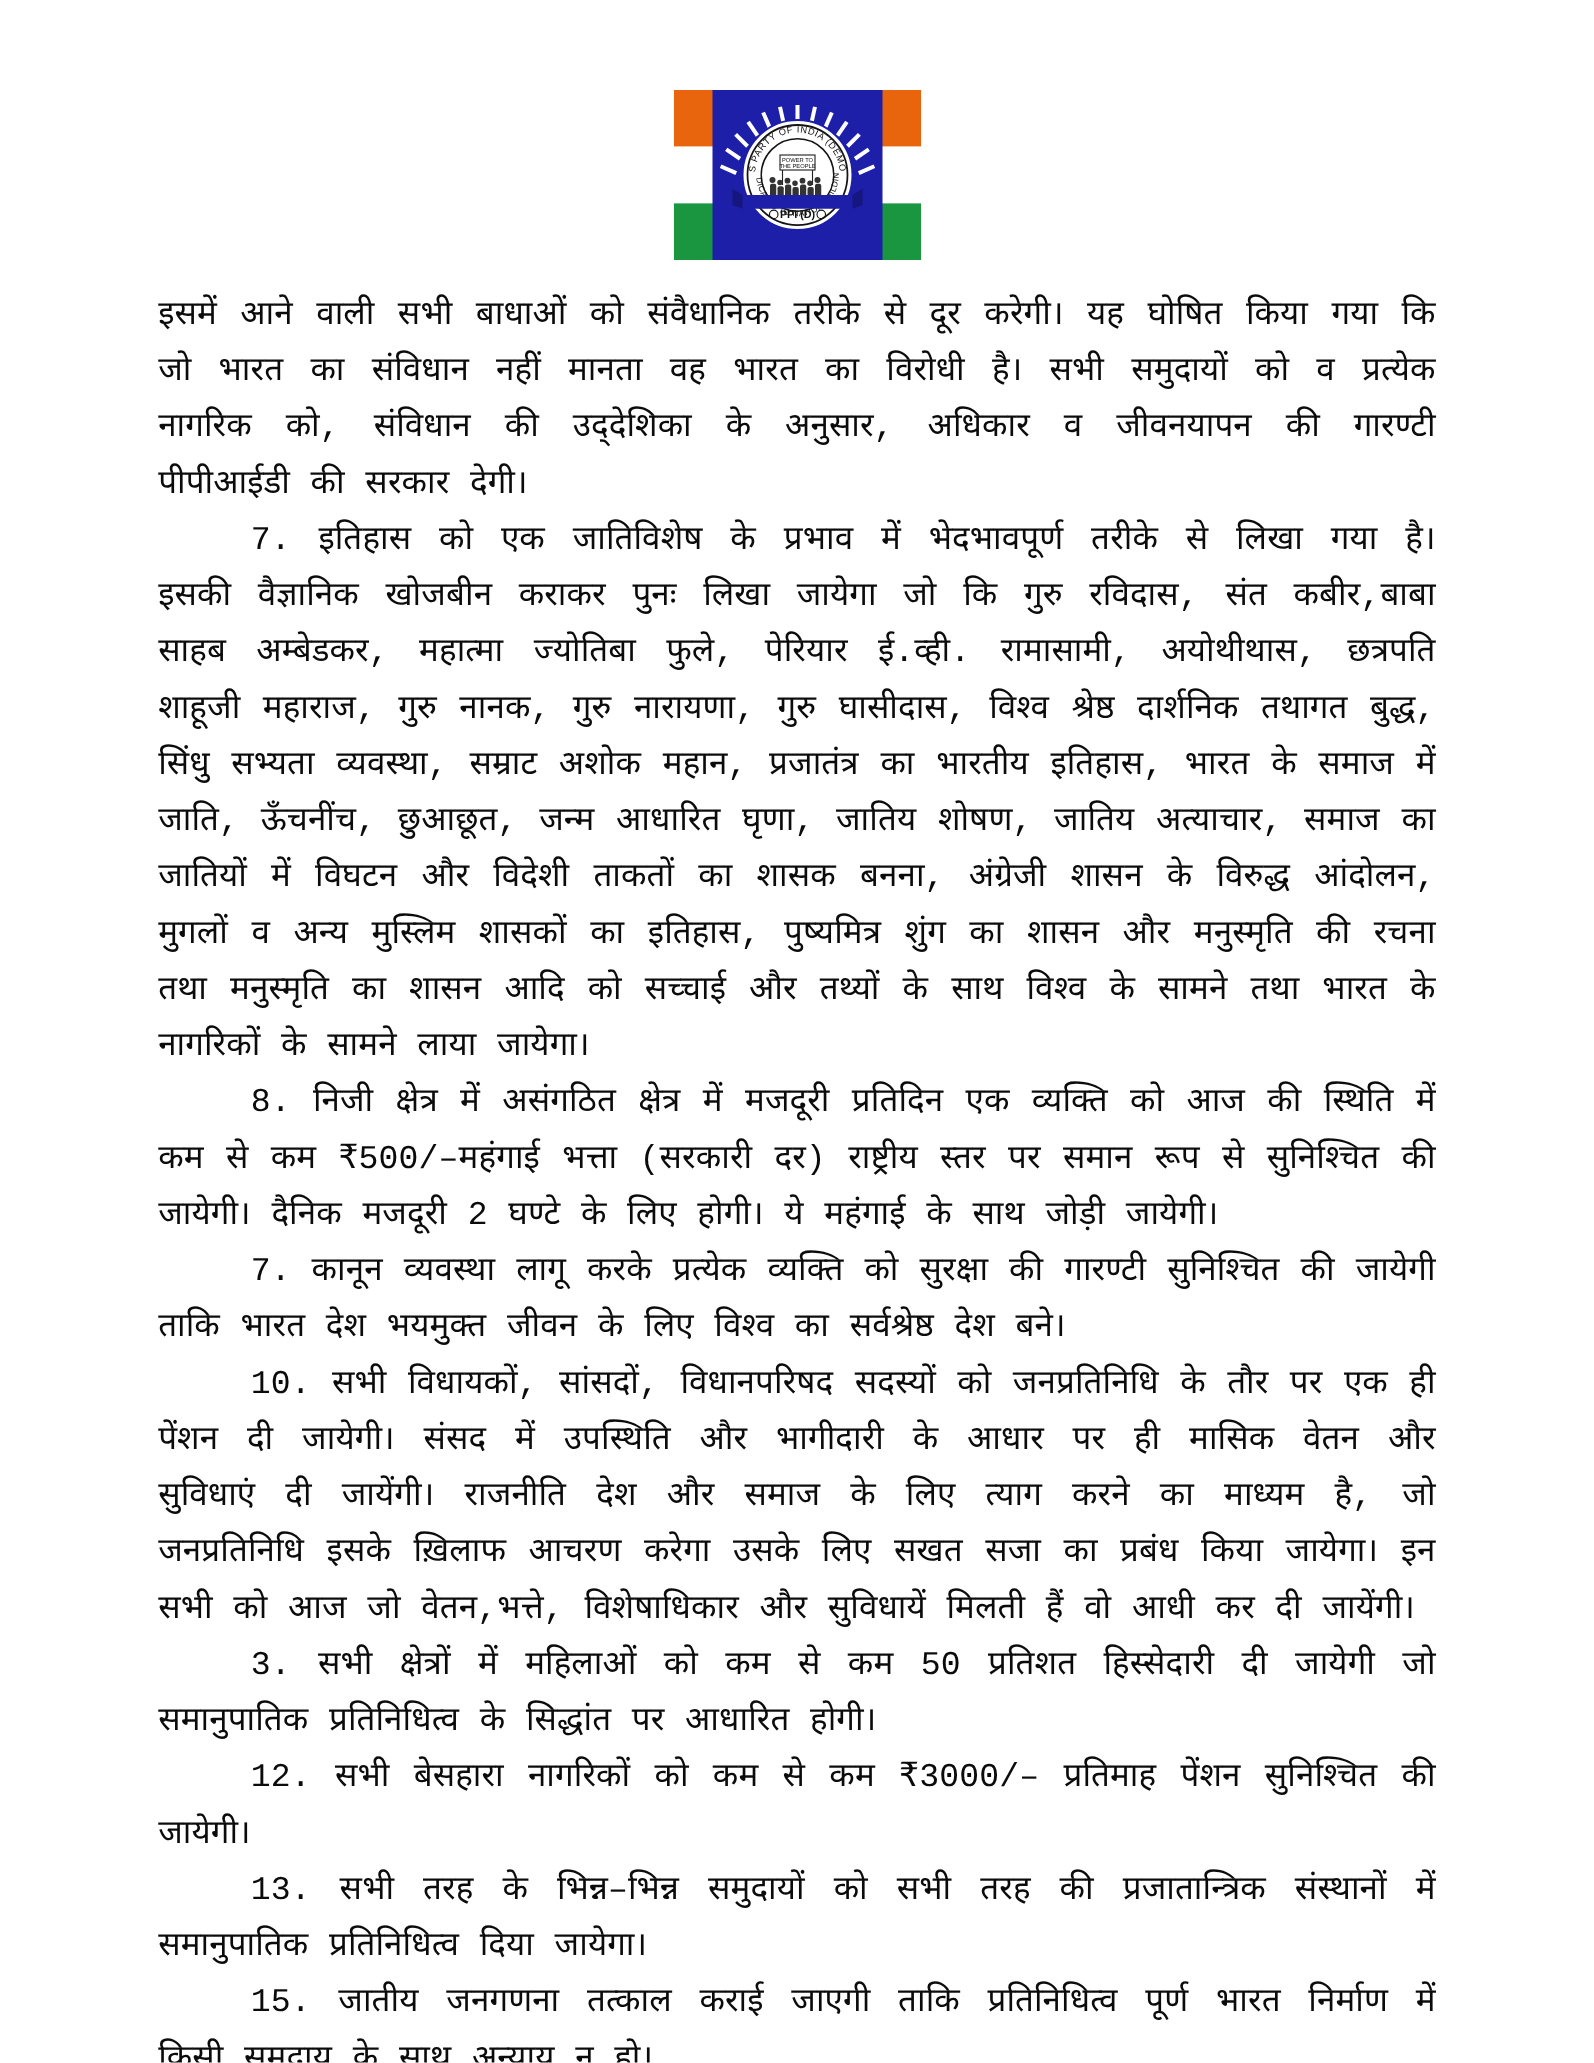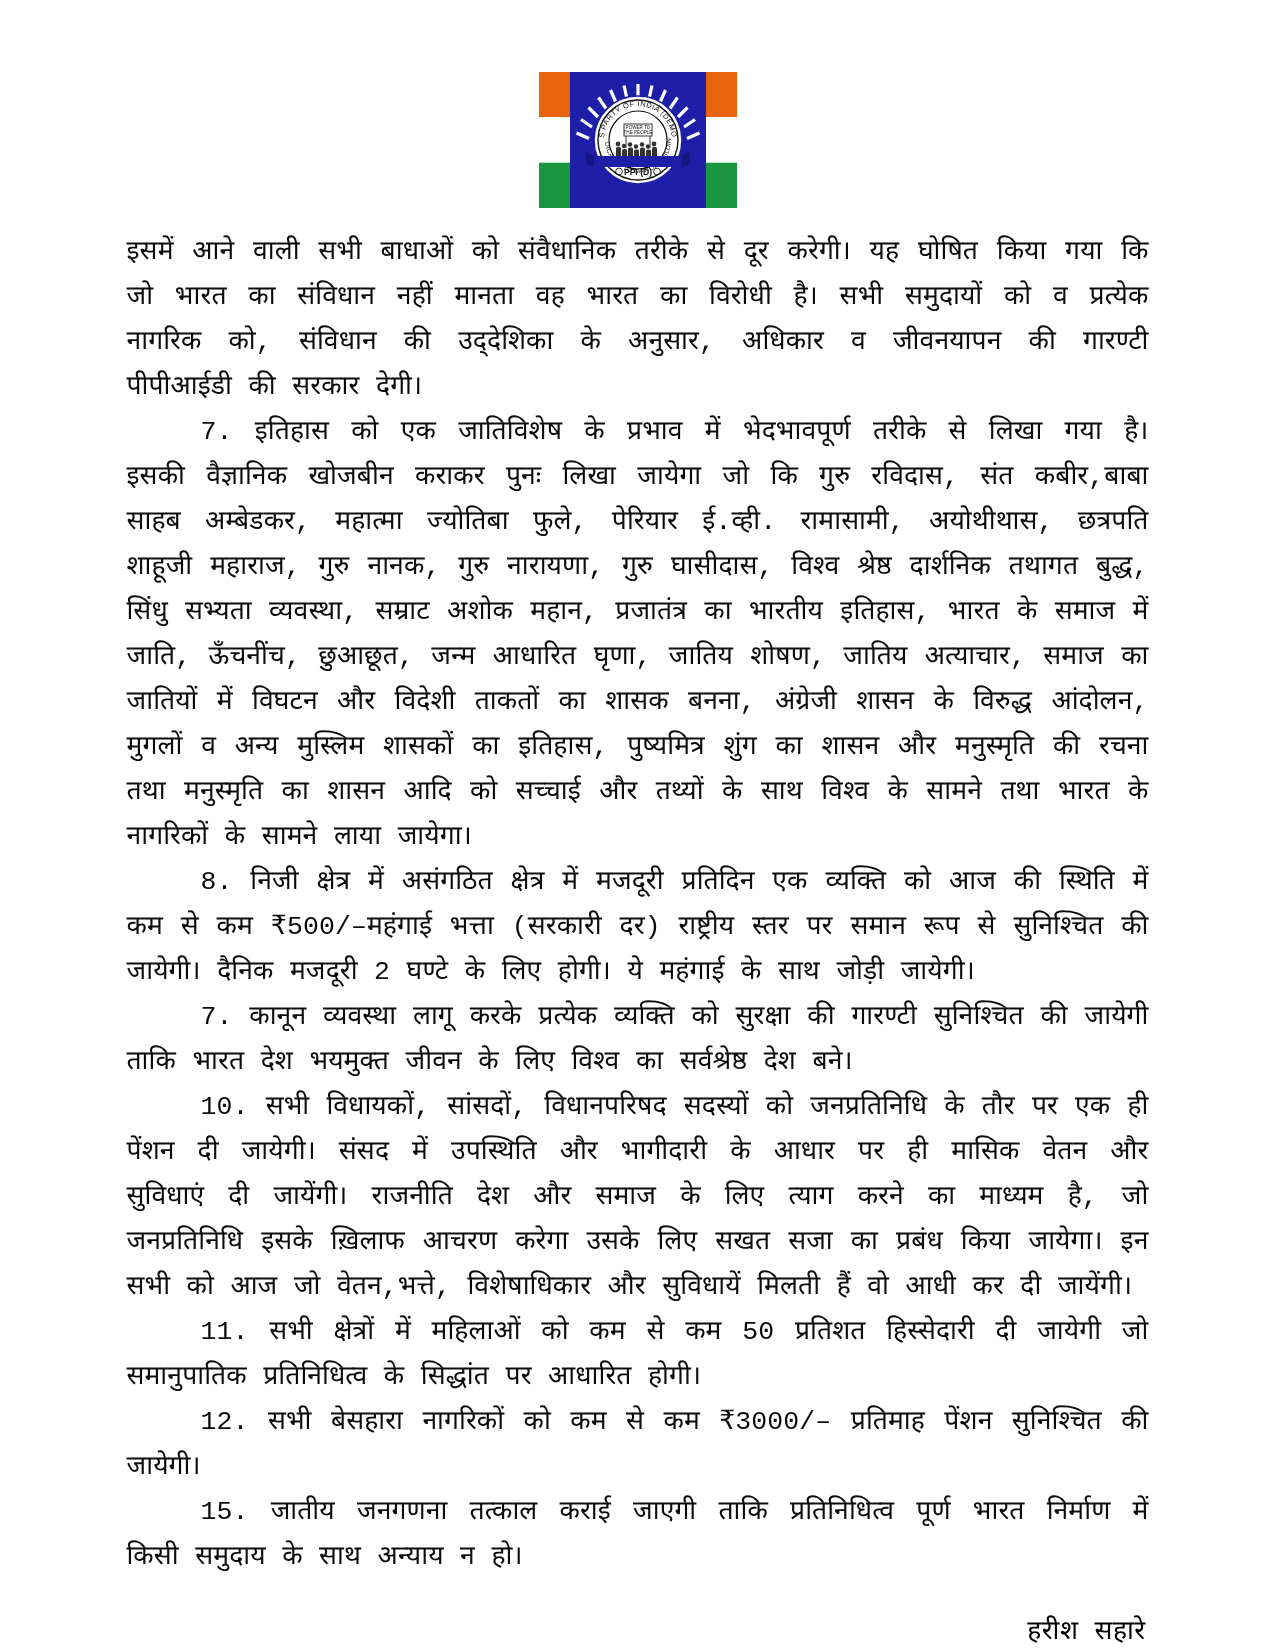--- a/index.html
+++ b/index.html
@@ -165,22 +165,23 @@
       </svg>
     </div>
   </div>
 
   <div class="body-wrap">
     <p class="para">इसमें आने वाली सभी बाधाओं को संवैधानिक तरीके से दूर करेगी। यह घोषित किया गया कि जो भारत का संविधान नहीं मानता वह भारत का विरोधी है। सभी समुदायों को व प्रत्येक नागरिक को, संविधान की उद्​देशिका के अनुसार, अधिकार व जीवनयापन की गारण्टी पीपीआईडी की सरकार देगी।</p>
     <p class="para indent">7. इतिहास को एक जातिविशेष के प्रभाव में भेदभावपूर्ण तरीके से लिखा गया है। इसकी वैज्ञानिक खोजबीन कराकर पुनः लिखा जायेगा जो कि गुरु रविदास, संत कबीर,बाबा साहब अम्बेडकर, महात्मा ज्योतिबा फुले, पेरियार ई.व्ही. रामासामी, अयोथीथास, छत्रपति शाहूजी महाराज, गुरु नानक, गुरु नारायणा, गुरु घासीदास, विश्व श्रेष्ठ दार्शनिक तथागत बुद्ध, सिंधु सभ्यता व्यवस्था, सम्राट अशोक महान, प्रजातंत्र का भारतीय इतिहास, भारत के समाज में जाति, ऊँचनींच, छुआछूत, जन्म आधारित घृणा, जातिय शोषण, जातिय अत्याचार, समाज का जातियों में विघटन और विदेशी ताकतों का शासक बनना, अंग्रेजी शासन के विरुद्ध आंदोलन, मुगलों व अन्य मुस्लिम शासकों का इतिहास, पुष्यमित्र शुंग का शासन और मनुस्मृति की रचना तथा मनुस्मृति का शासन आदि को सच्चाई और तथ्यों के साथ विश्व के सामने तथा भारत के नागरिकों के सामने लाया जायेगा।</p>
     <p class="para indent">8. निजी क्षेत्र में असंगठित क्षेत्र में मजदूरी प्रतिदिन एक व्यक्ति को आज की स्थिति में कम से कम ₹500/–महंगाई भत्ता (सरकारी दर) राष्ट्रीय स्तर पर समान रूप से सुनिश्चित की जायेगी। दैनिक मजदूरी 2 घण्टे के लिए होगी। ये महंगाई के साथ जोड़ी जायेगी।</p>
     <p class="para indent">7. कानून व्यवस्था लागू करके प्रत्येक व्यक्ति को सुरक्षा की गारण्टी सुनिश्चित की जायेगी ताकि भारत देश भयमुक्त जीवन के लिए विश्व का सर्वश्रेष्ठ देश बने।</p>
     <p class="para indent">10. सभी विधायकों, सांसदों, विधानपरिषद सदस्यों को जनप्रतिनिधि के तौर पर एक ही पेंशन दी जायेगी। संसद में उपस्थिति और भागीदारी के आधार पर ही मासिक वेतन और सुविधाएं दी जायेंगी। राजनीति देश और समाज के लिए त्याग करने का माध्यम है, जो जनप्रतिनिधि इसके ख़िलाफ आचरण करेगा उसके लिए सखत सजा का प्रबंध किया जायेगा। इन सभी को आज जो वेतन,भत्ते, विशेषाधिकार और सुविधायें मिलती हैं वो आधी कर दी जायेंगी।</p>
-    <p class="para indent">11. सभी क्षेत्रों में महिलाओं को कम से कम 50 प्रतिशत हिस्सेदारी दी जायेगी जो समानुपातिक प्रतिनिधित्व के सिद्धांत पर आधारित होगी।</p>
+    <p class="para indent">3. सभी क्षेत्रों में महिलाओं को कम से कम 50 प्रतिशत हिस्सेदारी दी जायेगी जो समानुपातिक प्रतिनिधित्व के सिद्धांत पर आधारित होगी।</p>
     <p class="para indent">12. सभी बेसहारा नागरिकों को कम से कम ₹3000/– प्रतिमाह पेंशन सुनिश्चित की जायेगी।</p>
+    <p class="para indent">13. सभी तरह के भिन्न–भिन्न समुदायों को सभी तरह की प्रजातान्त्रिक संस्थानों में समानुपातिक प्रतिनिधित्व दिया जायेगा।</p>
     <p class="para indent">15. जातीय जनगणना तत्काल कराई जाएगी ताकि प्रतिनिधित्व पूर्ण भारत निर्माण में किसी समुदाय के साथ अन्याय न हो।</p>
   </div>
 
   <div class="signature">
     <div class="sig-line">हरीश सहारे</div>
     <div class="sig-line">राष्ट्रीय महासचिव</div>
 
   </div>
 
 </div>

